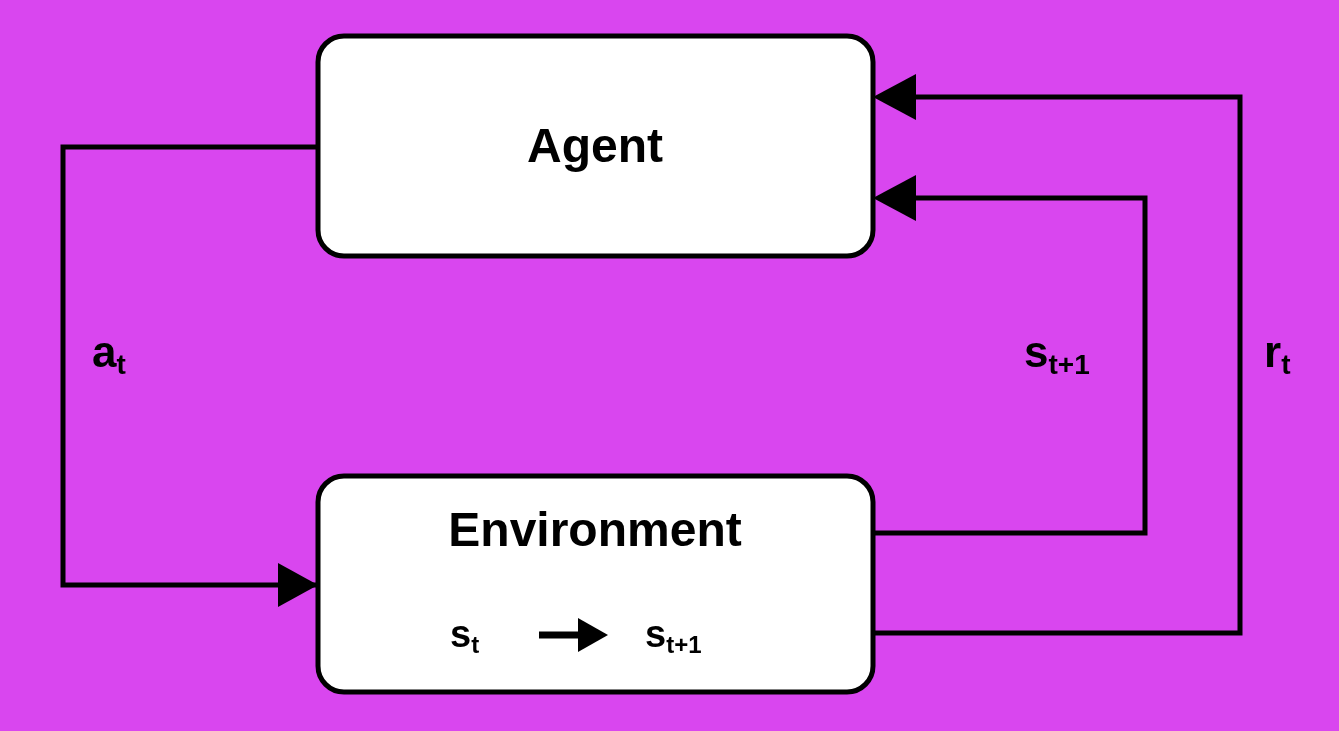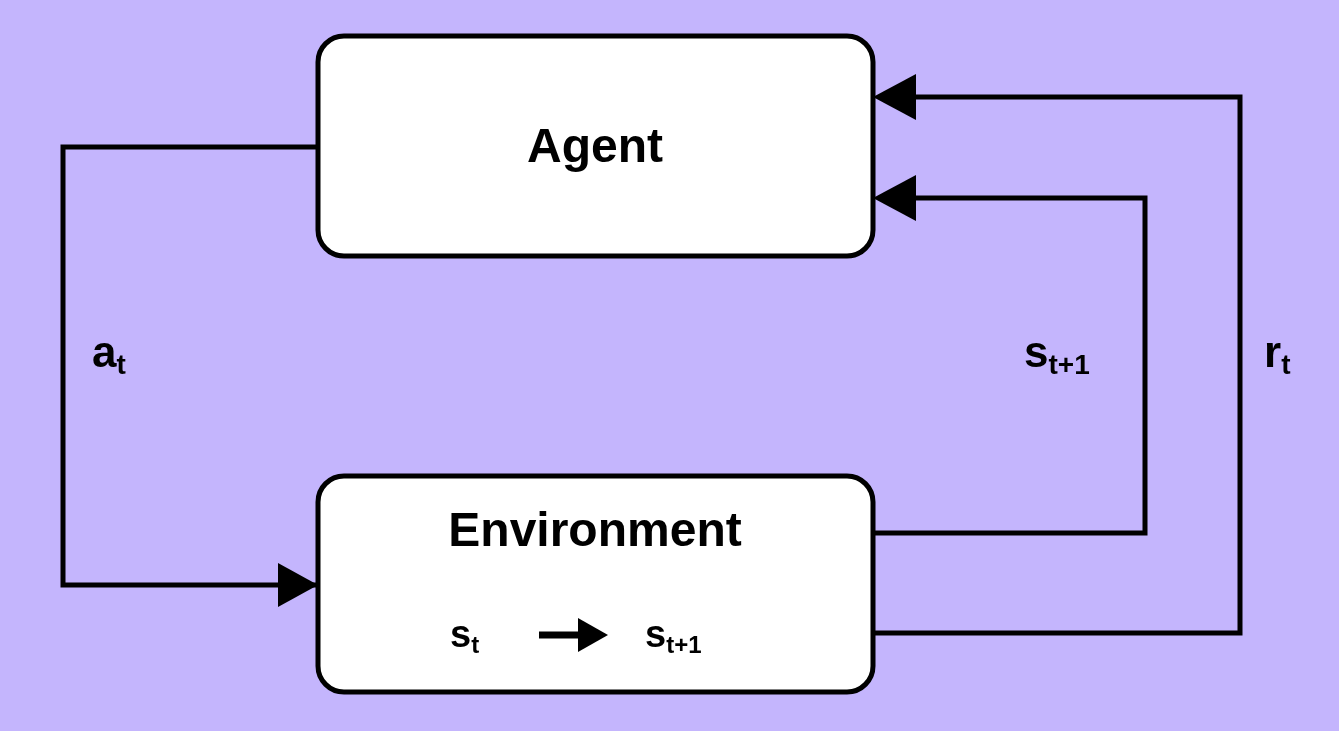--- a/index.html
+++ b/index.html
@@ -8,21 +8,21 @@
     padding: 0;
     background: #ffffff;
   }
   body {
     font-family: "Liberation Sans", sans-serif;
   }
   #diagram-root {
     position: relative;
     width: 1339px;
     height: 731px;
-    background: #c4b5fd;
+    background: #d946ef;
     overflow: hidden;
   }
   svg.diagram-canvas {
     position: absolute;
     top: 0;
     left: 0;
     width: 1339px;
     height: 731px;
     display: block;
   }

